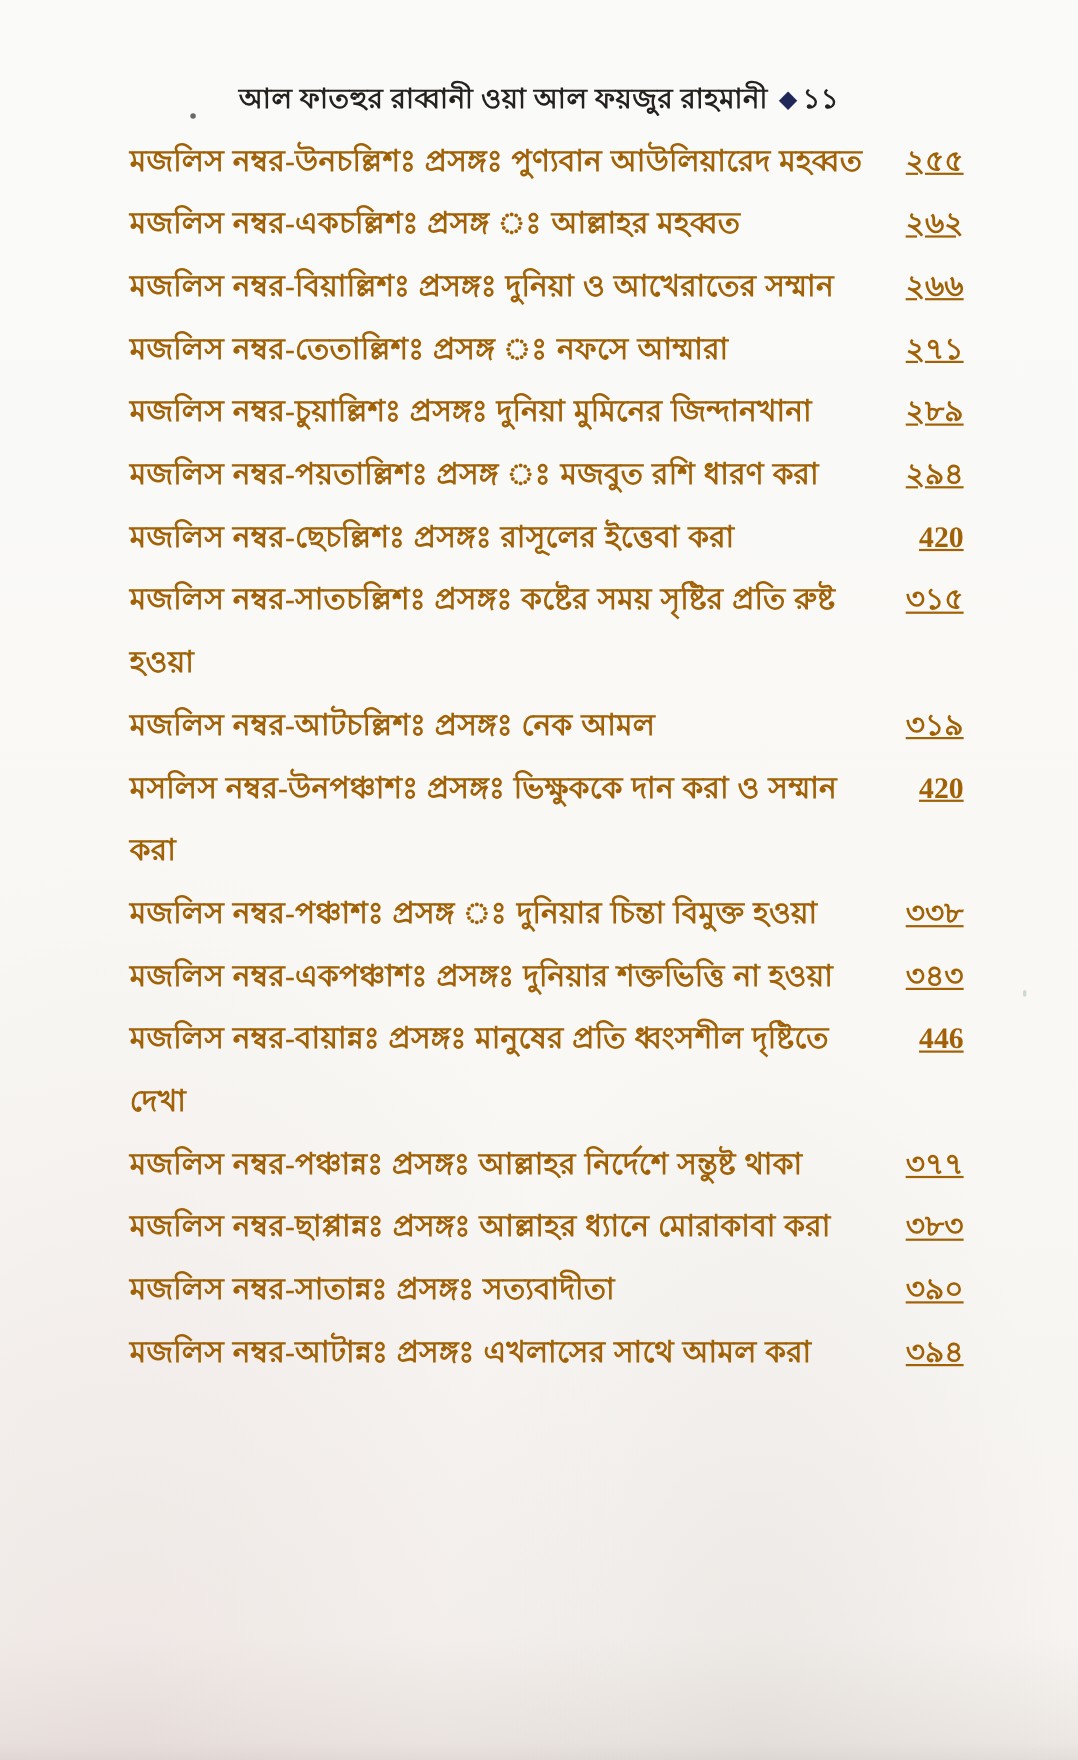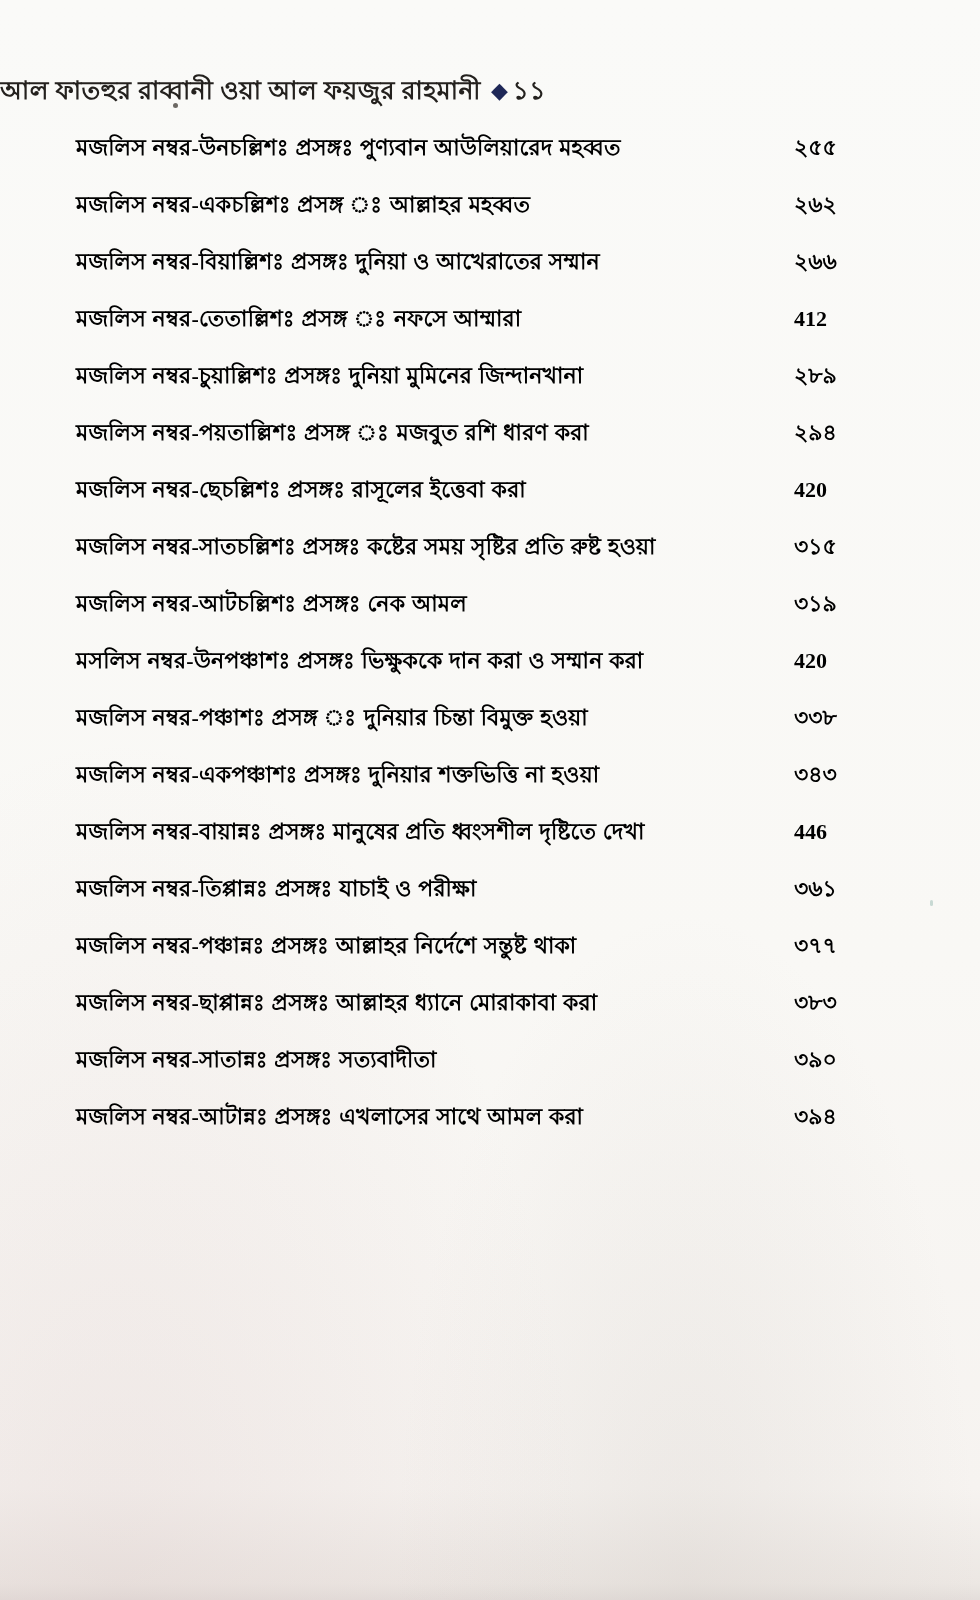--- a/index.html
+++ b/index.html
@@ -18,54 +18,56 @@
       linear-gradient(180deg, #fafaf8 0%, #f9f8f5 60%, #f6f3f0 93%, #ece7e3 99%, #e4dedb 100%);
     color: #211f1d;
   }
   .page {
     position: relative;
     width: 980px;
     height: 1600px;
   }
   .header {
     margin: 72px 0 0 0;
+    text-align: center;
     font-size: 25px;
     line-height: 38px;
     font-weight: 700;
     letter-spacing: 0.5px;
     color: #24211e;
     white-space: nowrap;
   }
   .header .diamond {
     display: inline-block;
     margin: 0 4px 0 10px;
     font-size: 22px;
     transform: translateY(-1px);
   }
   .toc {
-    margin: 8px 104px 0 76px; 
-    font-size: 22px;
+    margin: 8px 104px 0 118px; 
+    font-size: 27px;
     font-weight: 700;
     line-height: 57px;
-    color: #000000;
+    color: #a16207;
   }
   .toc-row {
     display: flex;
     align-items: flex-start;
   }
   .toc-title {
     width: 706px;
     letter-spacing: 0.2px;
     word-spacing: 1px;
   }
   .toc-page {
     margin-left: auto;
     min-width: 82px;
-    text-align: left;
+    text-align: right;
     white-space: nowrap;
+    text-decoration: underline;
   }
   
   .speck {
     position: absolute;
     border-radius: 50%;
     pointer-events: none;
   }
   .speck-a { left: 173px; top: 31px; width: 5px; height: 5px; background: rgba(60,55,50,0.75); }
   .speck-c { left: 930px; top: 828px; width: 3px; height: 6px; background: rgba(110,160,150,0.35); border-radius: 2px; }
 </style>
@@ -86,21 +88,21 @@
       <div class="toc-row">
         <span class="toc-title">মজলিস নম্বর-একচল্লিশঃ প্রসঙ্গ ঃ আল্লাহর মহব্বত</span>
         <span class="toc-page">২৬২</span>
       </div>
       <div class="toc-row">
         <span class="toc-title">মজলিস নম্বর-বিয়াল্লিশঃ প্রসঙ্গঃ দুনিয়া ও আখেরাতের সম্মান</span>
         <span class="toc-page">২৬৬</span>
       </div>
       <div class="toc-row">
         <span class="toc-title">মজলিস নম্বর-তেতাল্লিশঃ প্রসঙ্গ ঃ নফসে আম্মারা</span>
-        <span class="toc-page">412</span>
+        <span class="toc-page">২৭১</span>
       </div>
       <div class="toc-row">
         <span class="toc-title">মজলিস নম্বর-চুয়াল্লিশঃ প্রসঙ্গঃ দুনিয়া মুমিনের জিন্দানখানা</span>
         <span class="toc-page">২৮৯</span>
       </div>
       <div class="toc-row">
         <span class="toc-title">মজলিস নম্বর-পয়তাল্লিশঃ প্রসঙ্গ ঃ মজবুত রশি ধারণ করা</span>
         <span class="toc-page">২৯৪</span>
       </div>
       <div class="toc-row">
@@ -125,24 +127,20 @@
       </div>
       <div class="toc-row">
         <span class="toc-title">মজলিস নম্বর-একপঞ্চাশঃ প্রসঙ্গঃ দুনিয়ার শক্তভিত্তি না হওয়া</span>
         <span class="toc-page">৩৪৩</span>
       </div>
       <div class="toc-row">
         <span class="toc-title">মজলিস নম্বর-বায়ান্নঃ প্রসঙ্গঃ মানুষের প্রতি ধ্বংসশীল দৃষ্টিতে দেখা</span>
         <span class="toc-page">446</span>
       </div>
       <div class="toc-row">
-        <span class="toc-title">মজলিস নম্বর-তিপ্পান্নঃ প্রসঙ্গঃ যাচাই ও পরীক্ষা</span>
-        <span class="toc-page">৩৬১</span>
-      </div>
-      <div class="toc-row">
         <span class="toc-title">মজলিস নম্বর-পঞ্চান্নঃ প্রসঙ্গঃ আল্লাহর নির্দেশে সন্তুষ্ট থাকা</span>
         <span class="toc-page">৩৭৭</span>
       </div>
       <div class="toc-row">
         <span class="toc-title">মজলিস নম্বর-ছাপ্পান্নঃ প্রসঙ্গঃ আল্লাহর ধ্যানে মোরাকাবা করা</span>
         <span class="toc-page">৩৮৩</span>
       </div>
       <div class="toc-row">
         <span class="toc-title">মজলিস নম্বর-সাতান্নঃ প্রসঙ্গঃ সত্যবাদীতা</span>
         <span class="toc-page">৩৯০</span>

